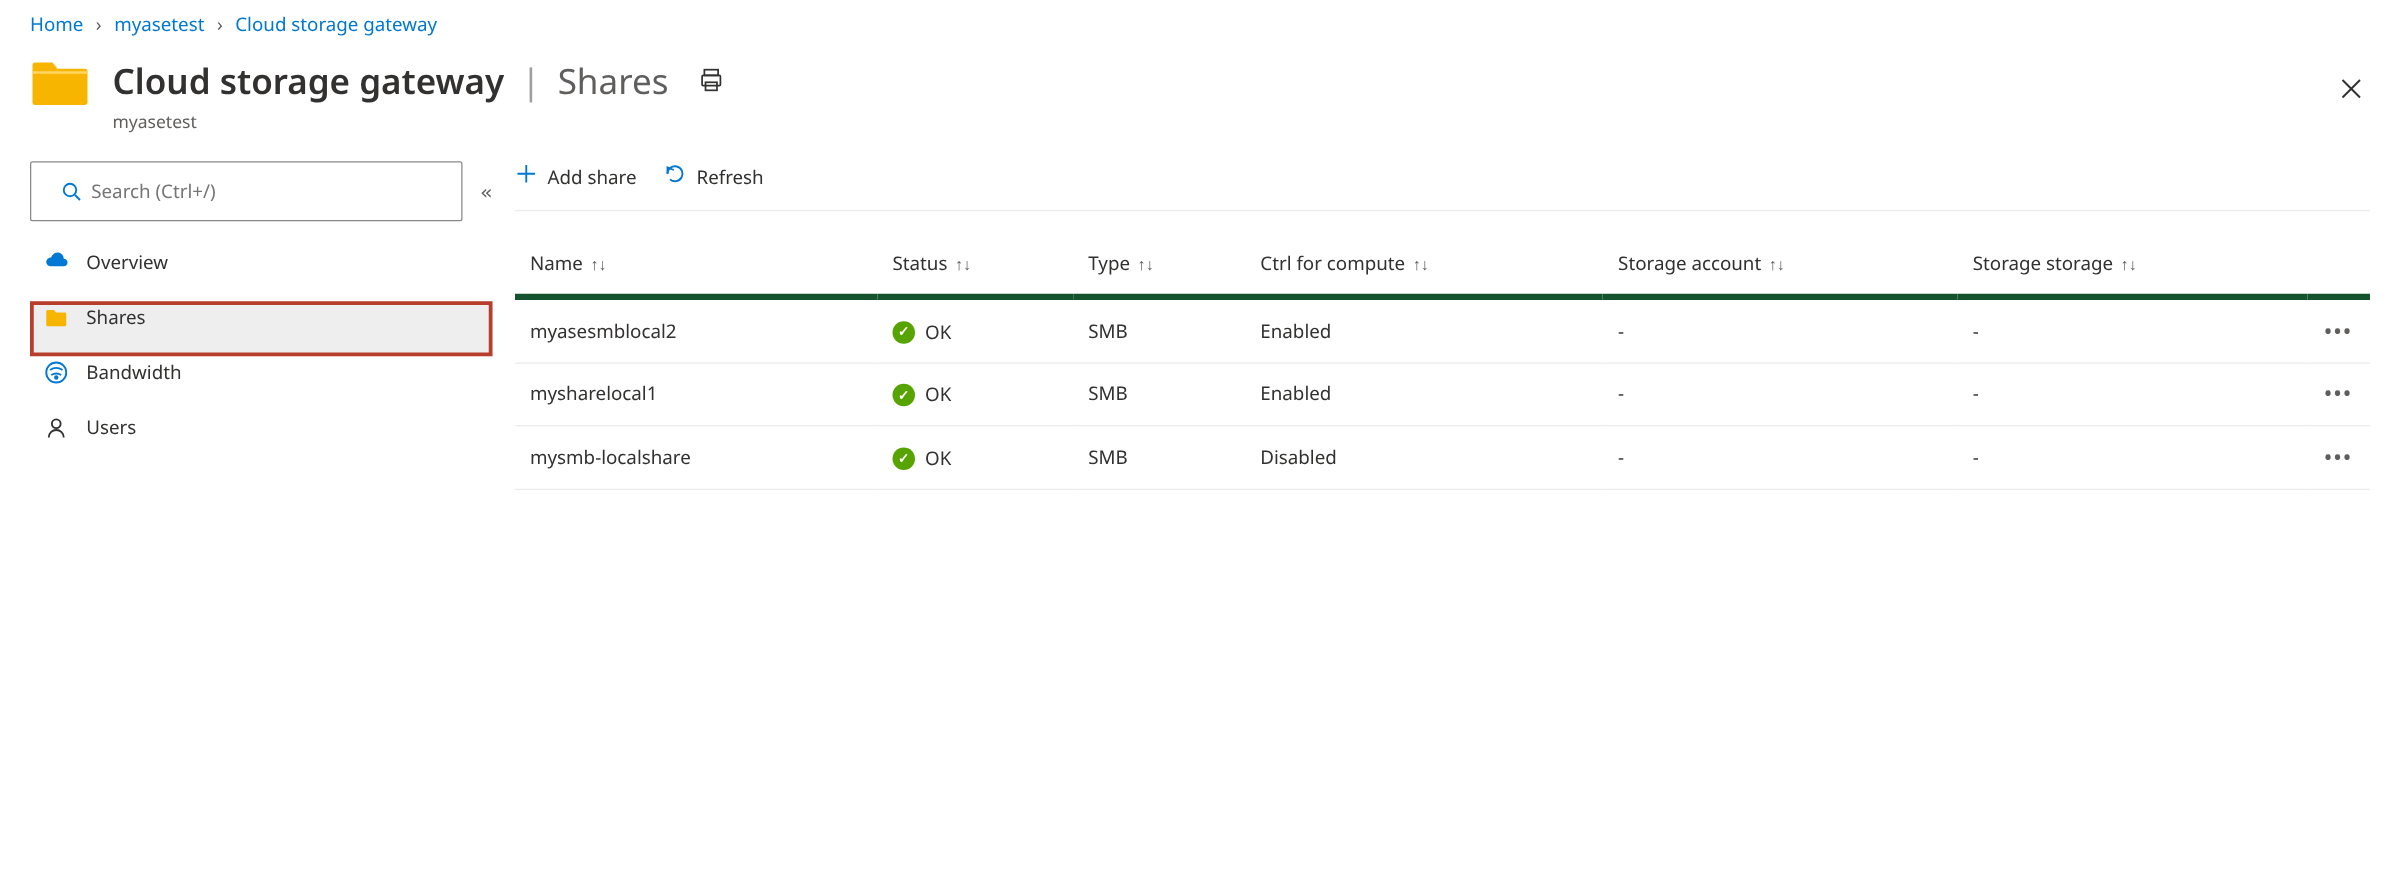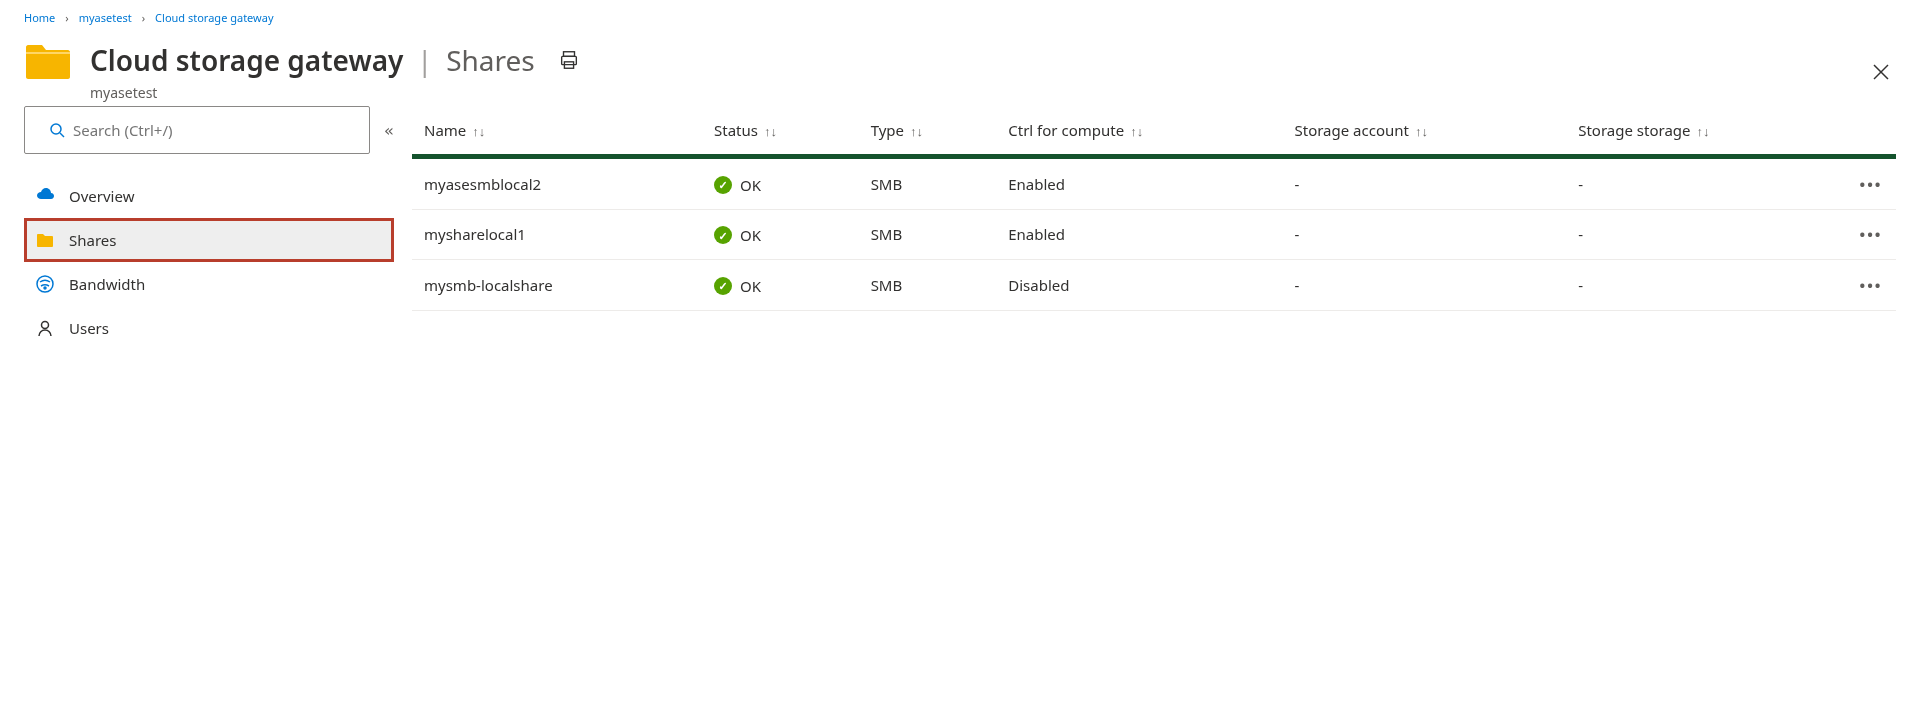--- a/index.html
+++ b/index.html
@@ -1,36 +1,36 @@
 <!DOCTYPE html>
 <html><head>
   <meta charset="utf-8">
   <style>
     *{box-sizing:border-box;margin:0;padding:0;font-family:"Segoe UI",system-ui,-apple-system,sans-serif}
     body{background:#fff;color:#323130;font-size:14px;width:1920px;height:701px;overflow:hidden}
     a{text-decoration:none;color:#0078d4;cursor:pointer}
     .page{padding:10px 24px}
-    .breadcrumb{display:flex;align-items:center;gap:10px;font-size:11px;margin-bottom:16px}
+    .breadcrumb{display:flex;align-items:center;gap:10px;font-size:15px;margin-bottom:16px}
     .breadcrumb .sep{color:#605e5c}
-    .header{display:flex;align-items:flex-start;gap:18px;margin-bottom:4px}
+    .header{display:flex;align-items:flex-start;gap:18px;margin-bottom:22px}
     .big-folder{width:48px;height:40px;flex-shrink:0}
     .titleblock h1{font-size:28px;font-weight:600;display:inline}
     .titleblock .divider{font-size:28px;color:#a19f9d;margin:0 10px;font-weight:400}
     .titleblock .section{font-size:28px;color:#605e5c;font-weight:400}
     .sub{font-size:14px;color:#605e5c;margin-top:4px}
     .print{margin-left:20px;display:inline-flex;color:#323130;cursor:pointer}
     .close{position:absolute;top:62px;right:30px;cursor:pointer;font-size:18px;color:#323130}
     .cols{display:flex;gap:18px}
     .sidebar{width:370px;flex-shrink:0}
     .search-row{display:flex;align-items:center;gap:14px;margin-bottom:20px}
     .search{flex:1;display:flex;align-items:center;border:1px solid #8a8886;border-radius:2px;height:48px;padding:0 24px;gap:8px}
     .search input{border:none;outline:none;flex:1;font-size:15px;background:transparent}
     .collapse{color:#605e5c;font-size:16px;cursor:pointer;font-family:monospace}
     .nav{list-style:none}
-    .nav li{display:flex;align-items:center;gap:14px;height:44px;padding:0 8px;cursor:pointer;font-size:15px;border:3px solid transparent}
+    .nav li{display:flex;align-items:flex-start;gap:14px;height:44px;padding:0 8px;cursor:pointer;font-size:15px;border:3px solid transparent}
     .nav li.sel{background:#eeeeee;border:3px solid #b83e2c}
     .nav .ico{width:20px;height:20px;display:flex;align-items:center;justify-content:center;flex-shrink:0}
     .main{flex:1}
     .toolbar{display:flex;align-items:center;gap:22px;height:40px;padding-bottom:14px;border-bottom:1px solid #edebe9;margin-bottom:18px}
     .tbtn{display:flex;align-items:center;gap:8px;color:#323130;cursor:pointer;font-size:15px}
     .tbtn .ic{color:#0078d4}
     table{width:100%;border-collapse:collapse}
     th{text-align:left;font-weight:400;font-size:15px;padding:14px 12px;border-bottom:5px solid #14532d}
     td{padding:14px 12px;border-bottom:1px solid #edebe9;font-size:15px}
     tr.hl{outline:3px solid #b83e2c;outline-offset:-2px}
@@ -127,20 +127,36 @@
                 <circle cx="10" cy="7" r="3.5"></circle>
                 <path d="M4 18c0-3.5 2.7-6 6-6s6 2.5 6 6"></path>
               </svg>
             </span>
             <span>Users</span>
           </li>
         </ul>
     </aside>
 
     <main class="main">
+      <div class="toolbar">
+        <div class="tbtn">
+          <span class="ic"><svg width="18" height="18" viewBox="0 0 18 18" stroke="#0078d4" stroke-width="1.5">
+                <line x1="9" y1="2" x2="9" y2="16"></line>
+                <line x1="2" y1="9" x2="16" y2="9"></line>
+              </svg></span>
+          <span>Add share</span>
+        </div>
+        <div class="tbtn">
+          <span class="ic"><svg width="18" height="18" viewBox="0 0 18 18" fill="none" stroke="#0078d4" stroke-width="1.5">
+                <path d="M3 9a6 6 0 1 1 2 4.5"></path>
+                <polyline points="3,9 3,4 8,6"></polyline>
+              </svg></span>
+          <span>Refresh</span>
+        </div>
+      </div>
 
       <table>
         <thead>
             <tr id="thead-row">
               <th class="namecol"><span>Name</span><span class="sort">↑↓</span></th>
               <th><span>Status</span><span class="sort">↑↓</span></th>
               <th><span>Type</span><span class="sort">↑↓</span></th>
               <th><span>Ctrl for compute</span><span class="sort">↑↓</span></th>
               <th><span>Storage account</span><span class="sort">↑↓</span></th>
               <th><span>Storage storage</span><span class="sort">↑↓</span></th>

